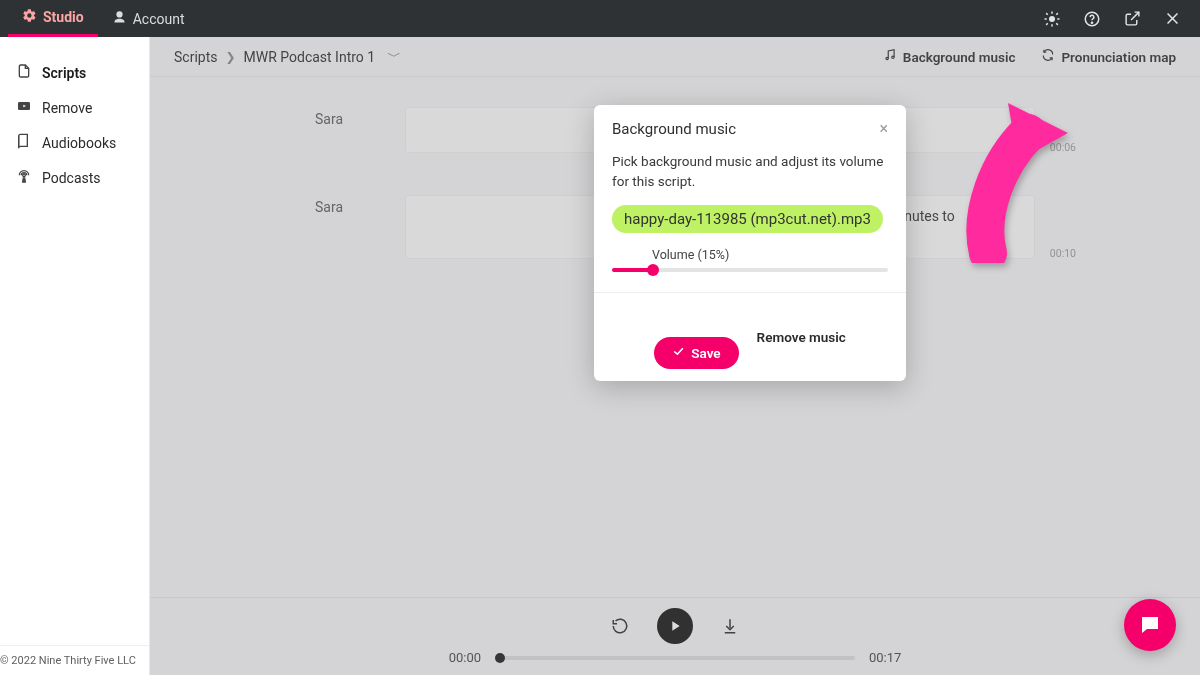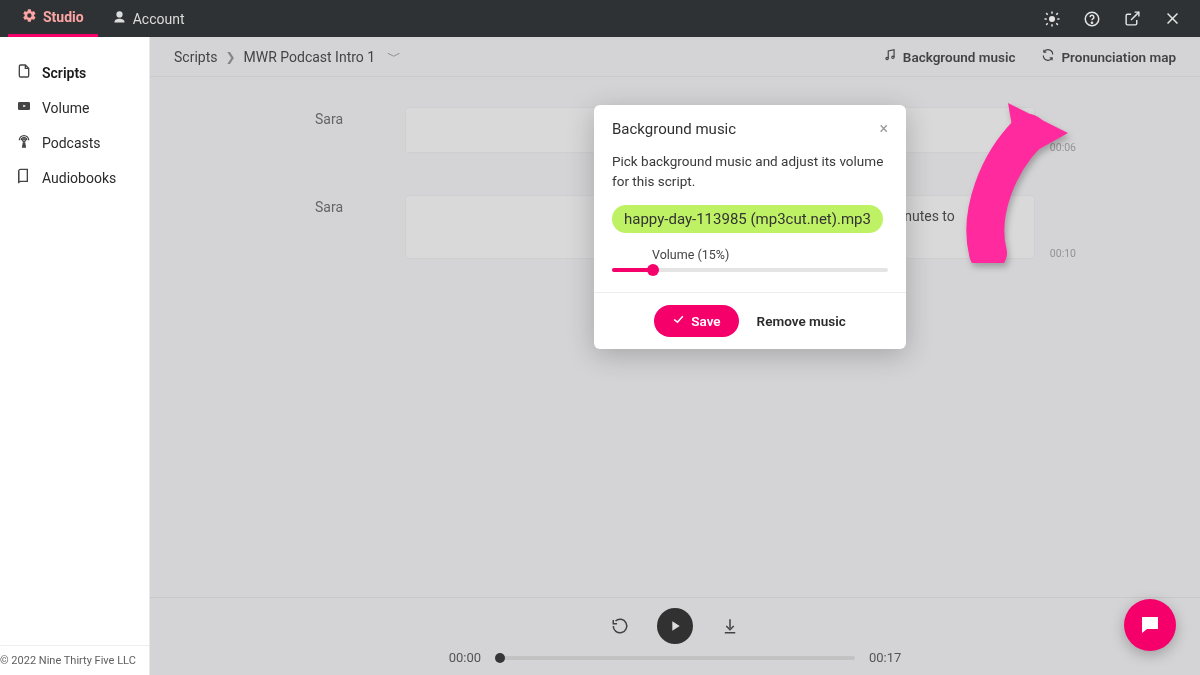--- a/index.html
+++ b/index.html
@@ -54,21 +54,21 @@
 .modal-head{ padding:14px 18px 10px; font-size:15px; color:#303030; display:flex; align-items:center;}
 .modal-head .x{ margin-left:auto; color:#9a9a9a; cursor:pointer; font-size:16px;}
 .modal-body{ padding: 4px 18px 16px; font-size:13.5px; color:#3a3a3a; }
 .modal-body p{ line-height:1.45; margin-bottom:14px;}
 .chip{ display:inline-block; background:#bef264; border-radius:999px; padding:5px 12px; font-size:15px; color:#333; margin-bottom:14px;}
 .vol-label{ font-size:12.5px; color:#444; margin-bottom:6px;margin-left:40px;}
 .slider{ width:100%; height:4px; background:#e4e4e4; border-radius:999px; position:relative; margin-bottom:4px;}
 .slider-fill{ position:absolute; left:0; top:0; bottom:0; width:15%; background:#f5006a; border-radius:999px;}
 .slider-thumb{ position:absolute; left:15%; top:-4px; width:12px; height:12px; background:#f5006a; border-radius:50%; transform:translateX(-50%); cursor:pointer;}
 .modal-actions{ border-top:1px solid #eee; padding:12px; display:flex; align-items:center; justify-content:center; gap:18px;}
-.btn-save{ background:#f5006a; color:#fff; border:none; border-radius:999px; padding:8px 18px; font-size:13.5px; font-weight:600; display:inline-flex; align-items:center; gap:6px; cursor:pointer;}
+.btn-save{ background:#f5006a; color:#fff; border:none; border-radius:999px; padding:8px 18px; font-size:13.5px; font-weight:600; display:inline-flex; align-items:center; gap:6px; cursor:pointer;margin-top:32px;}
 .btn-remove{ background:none; border:none; font-size:13.5px; color:#2a2a2a; font-weight:600; cursor:pointer;}
 
 .arrow-annot{ position:absolute; right:132px; top:56px; pointer-events:none; filter: drop-shadow(2px 4px 3px rgba(0,0,0,0.25));}
 
 .chat-bubble{ position:absolute; right:24px; bottom:24px; width:52px; height:52px; border-radius:50%; background:#f5006a; display:flex; align-items:center; justify-content:center; cursor:pointer; box-shadow:0 4px 14px rgba(0,0,0,0.25);}
 .chat-bubble svg{ color:#fff;} 
 </style>
 </head>
 <body>
 
@@ -135,37 +135,37 @@
               <path d="M14 3H7a2 2 0 0 0-2 2v14a2 2 0 0 0 2 2h10a2 2 0 0 0 2-2V8z"></path>
               <path d="M14 3v5h5"></path>
             </svg></span>
         <span>Scripts</span>
       </div>
       <div class="sidebar-item">
         <span class="mi"><svg width="16" height="16" viewBox="0 0 24 24" fill="currentColor">
               <rect x="3" y="6" width="18" height="12" rx="2"></rect>
               <polygon points="11,10 15,12 11,14" fill="#fff"></polygon>
             </svg></span>
-        <span>Volume</span>
+        <span>Remove</span>
+      </div>
+      <div class="sidebar-item">
+        <span class="mi"><svg width="16" height="16" viewBox="0 0 24 24" fill="none" stroke="currentColor" stroke-width="2">
+              <path d="M4 5a3 3 0 0 1 3-3h10v18H7a3 3 0 0 0-3 3z"></path>
+              <path d="M4 5v16"></path>
+            </svg></span>
+        <span>Audiobooks</span>
       </div>
       <div class="sidebar-item">
         <span class="mi"><svg width="16" height="16" viewBox="0 0 24 24" fill="none" stroke="currentColor" stroke-width="2">
               <circle cx="12" cy="11" r="2"></circle>
               <path d="M8 11a4 4 0 0 1 8 0"></path>
               <path d="M5 11a7 7 0 0 1 14 0"></path>
               <path d="M11 15h2l1 6h-4z" fill="currentColor"></path>
             </svg></span>
         <span>Podcasts</span>
-      </div>
-      <div class="sidebar-item">
-        <span class="mi"><svg width="16" height="16" viewBox="0 0 24 24" fill="none" stroke="currentColor" stroke-width="2">
-              <path d="M4 5a3 3 0 0 1 3-3h10v18H7a3 3 0 0 0-3 3z"></path>
-              <path d="M4 5v16"></path>
-            </svg></span>
-        <span>Audiobooks</span>
       </div>
     </div>
     <div class="sidebar-footer">© 2022 Nine Thirty Five LLC</div>
   </div>
 
   <div class="main">
     <div class="mainbar">
       <span class="crumb-link">Scripts</span>
       <span class="chev">❯</span>
       <span class="crumb-link">MWR Podcast Intro 1</span>

